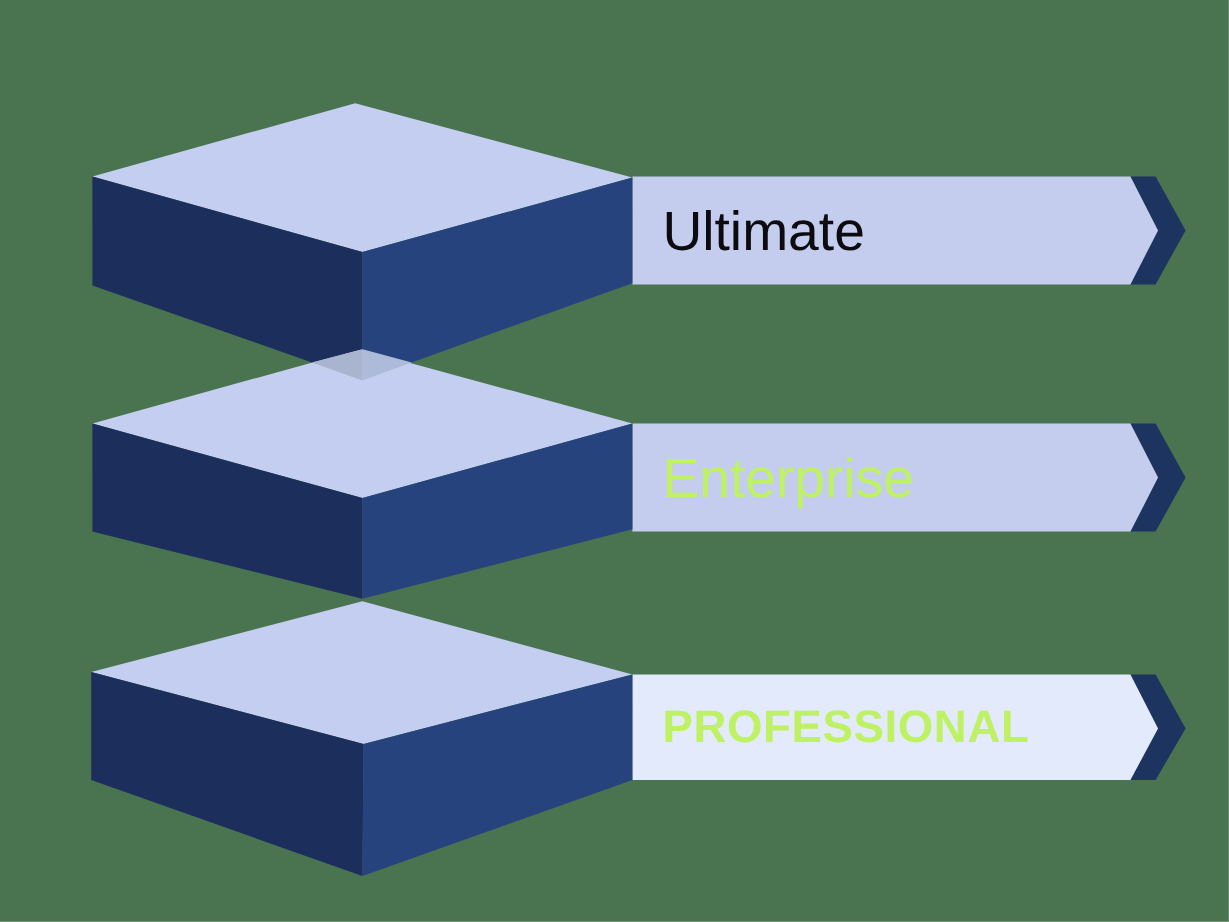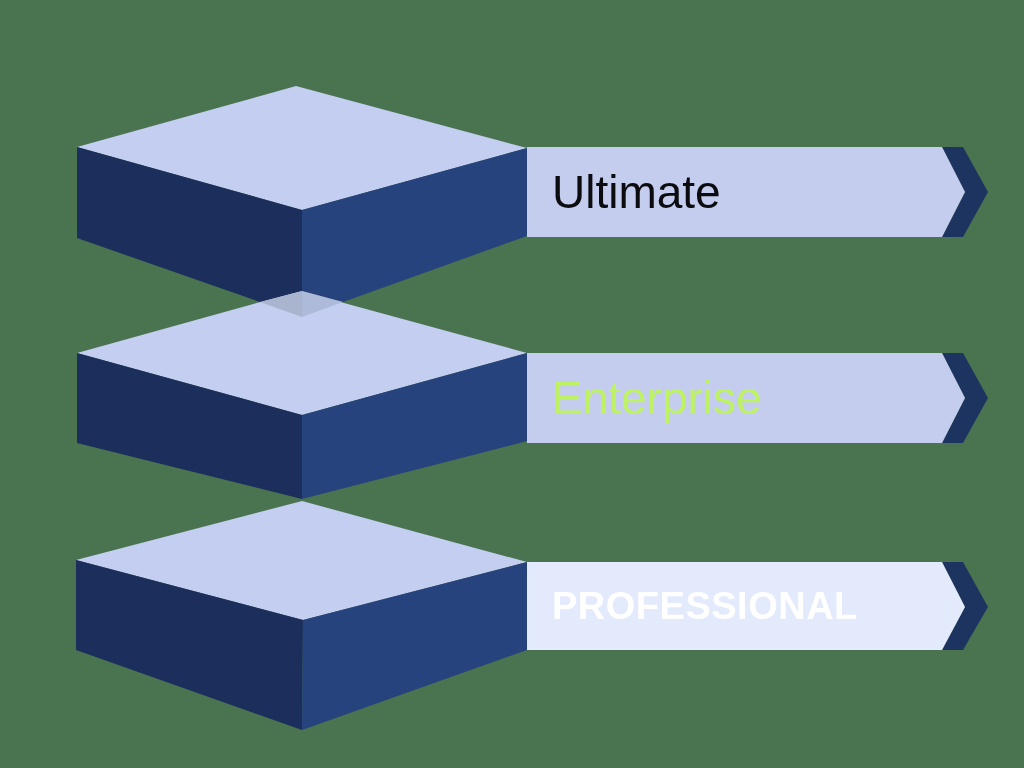--- a/index.html
+++ b/index.html
@@ -79,15 +79,15 @@
       <polygon points="302,210 527,148 527,236 343,302 302,291" fill="#27437e"></polygon>
       <polygon points="302,291 302,317 260,302" fill="#a9b4cf"></polygon>
       <polygon points="302,291 343,302 302,317" fill="#aebada"></polygon>
     </g>
   </svg>
 
   <div class="banner-label row-1" style="color: rgb(11, 11, 16);">Ultimate</div>
 
   <div class="banner-label row-2" style="color: #bef264;">Enterprise</div>
 
-  <div class="banner-label row-3" style="color: #ffffff;">PROFESSIONAL</div>
+  <div class="banner-label row-3" style="color: #bef264;">PROFESSIONAL</div>
 
 </div>
 
 </body></html>

